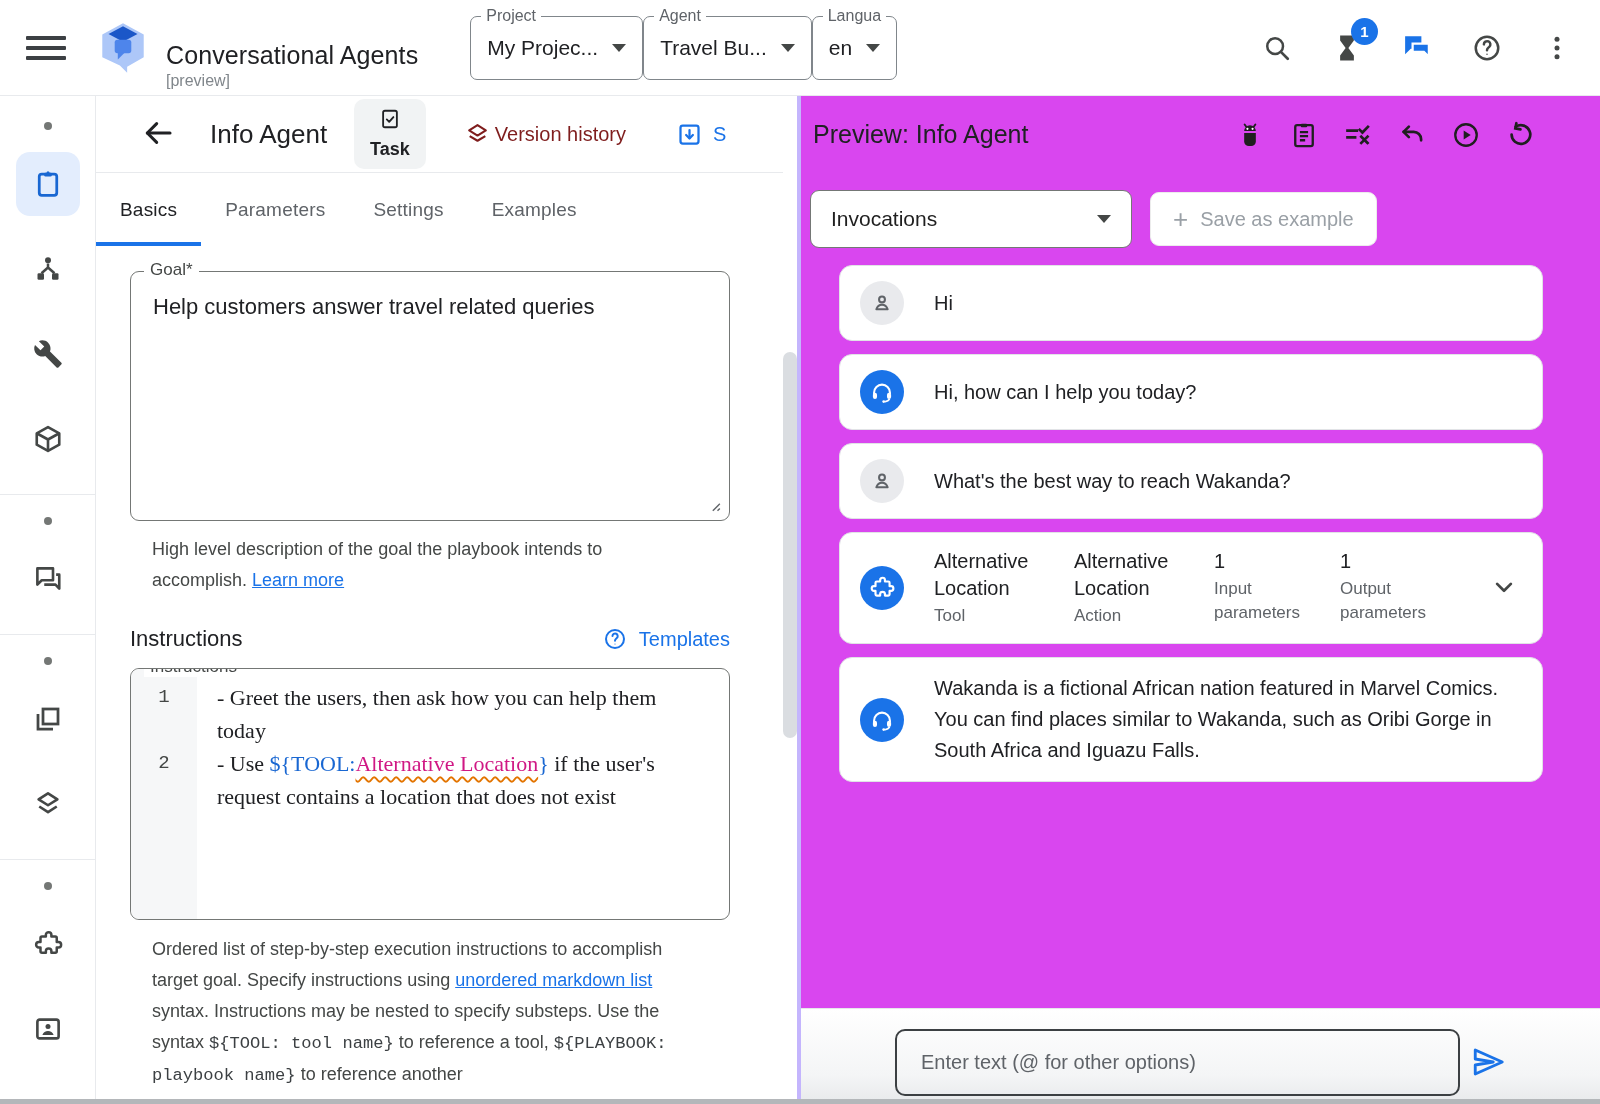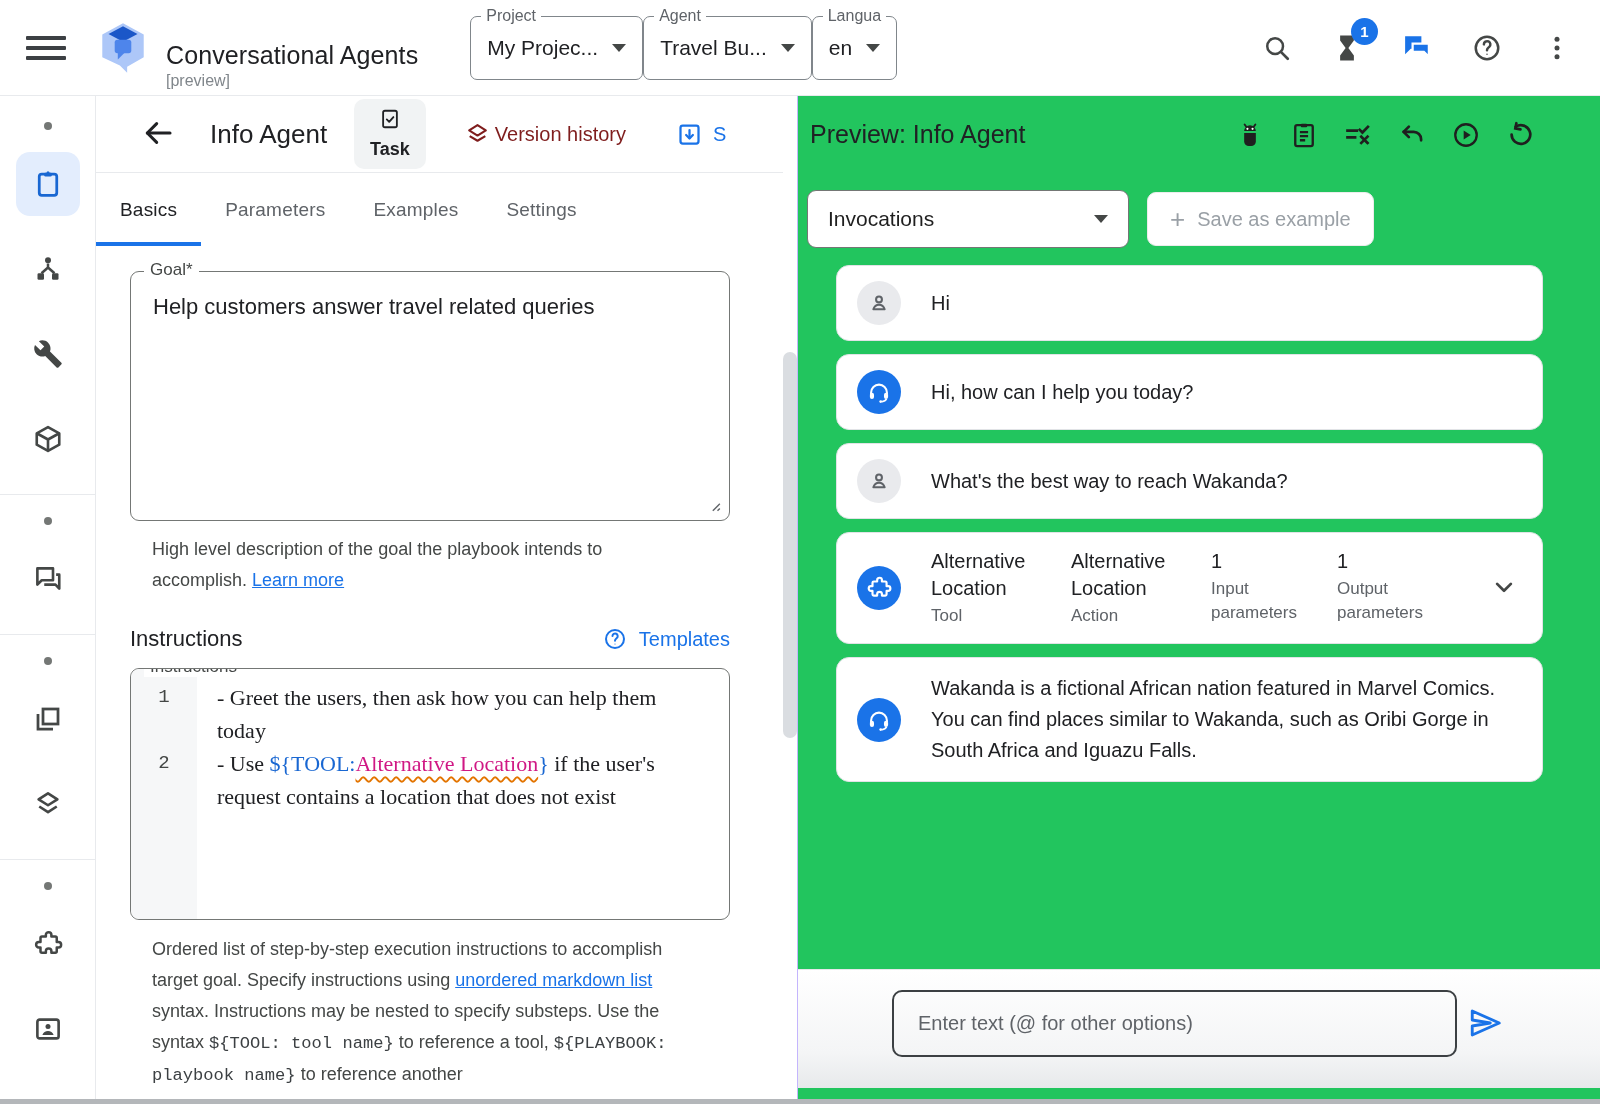--- a/index.html
+++ b/index.html
@@ -102,22 +102,22 @@
 
   .helper2 { margin-top:14px; max-width:560px; }
 
   
   .scroll-thumb { position:absolute; left:783px; top:352px; width:14px; height:386px;
     background:#dadde1; border-radius:7px; cursor:pointer; }
   .splitter-pill { position:absolute; left:800px; top:582px; width:9px; height:27px; background:#fff;
     border:2px solid #3c4043; border-radius:5px; cursor:col-resize; }
 
   
-  .preview { position:absolute; left:797px; top:96px; right:0; bottom:0; background:#22c55e;
-    border-left:1px solid #c4b5fd; overflow:hidden; }
+  .preview { position:absolute; left:797px; top:96px; right:0; bottom:0; background:#d946ef;
+    border-left:4px solid #c4b5fd; overflow:hidden; }
   .pv-header { height:77px; display:flex; align-items:center; padding:0 62px 0 12px; }
   .pv-title { font-size:25px; color:#202124; }
   .pv-toolbar { margin-left:auto; display:flex; gap:18px; }
   .pv-tbtn { width:36px; height:36px; border:none; background:none; color:#1f1f1f; cursor:pointer;
     display:flex; align-items:center; justify-content:center; }
   .pv-tbtn svg { width:28px; height:28px; }
 
   .pv-controls { display:flex; align-items:center; padding:17px 57px 0 9px; }
   .invocations { position:relative; width:322px; height:58px; border:1.5px solid #747775; border-radius:9px;
     display:flex; align-items:center; padding:0 20px; background:#fff; cursor:pointer; }
@@ -142,21 +142,21 @@
   .tool-col .title { font-size:20px; color:#202124; line-height:27px; }
   .tool-col .sub { font-size:17px; color:#5f6368; line-height:24px; margin-top:2px; }
   .tool-col.w1 { width:124px; }
   .tool-col.w2 { width:124px; }
   .tool-col.w3 { width:110px; }
   .tool-col.w4 { width:130px; }
   .chev-btn { margin-left:auto; width:36px; height:36px; border:none; background:none; color:#444746;
     cursor:pointer; align-self:center; flex:none; }
   .chev-btn svg { width:30px; height:30px; }
 
-  .composer { position:absolute; left:0; right:0; bottom:16px; height:119px; border-top:1px solid #e6e8ea;
+  .composer { position:absolute; left:0; right:0; bottom:0; height:96px; border-top:1px solid #e6e8ea;
     background:linear-gradient(180deg,#ffffff 0%,#f4f5f6 70%,#e7e9eb 100%); }
   .composer-input { position:absolute; left:94px; top:20px; width:565px; height:67px;
     border:2px solid #3c4043; border-radius:10px; background:transparent; padding:0 24px;
     font-size:20px; color:#202124; font-family:"Liberation Sans", sans-serif; outline:none; }
   .composer-input::placeholder { color:#5f6368; }
   .send-btn { position:absolute; left:668px; top:35px; width:38px; height:38px; border:none;
     background:none; color:#1a73e8; cursor:pointer; }
   .send-btn svg { width:36px; height:36px; }
 
   .bottom-edge { position:absolute; left:0; right:0; bottom:0; height:5px; background:#b4b7ba; }
@@ -330,22 +330,22 @@
             <path d="M12 8v7"></path>
             <path d="M9 12.5 12 15.5l3-3"></path>
           </svg>
         <span>S</span>
       </button>
     </div>
 
     <div class="tabs" id="tabs">
         <button class="tab active">Basics</button>
         <button class="tab">Parameters</button>
+        <button class="tab">Settings</button>
         <button class="tab">Examples</button>
-        <button class="tab">Settings</button>
       </div>
 
     <div class="content">
       <div class="field goal-field">
         <span class="field-label">Goal*</span>
         <div class="goal-text">Help customers answer travel related queries</div>
         <svg class="resize-handle" viewBox="0 0 12 12" fill="none" stroke="currentColor" stroke-width="1.2">
             <path d="M11 5 5 11"></path>
             <path d="M11 9 9 11"></path>
           </svg>

